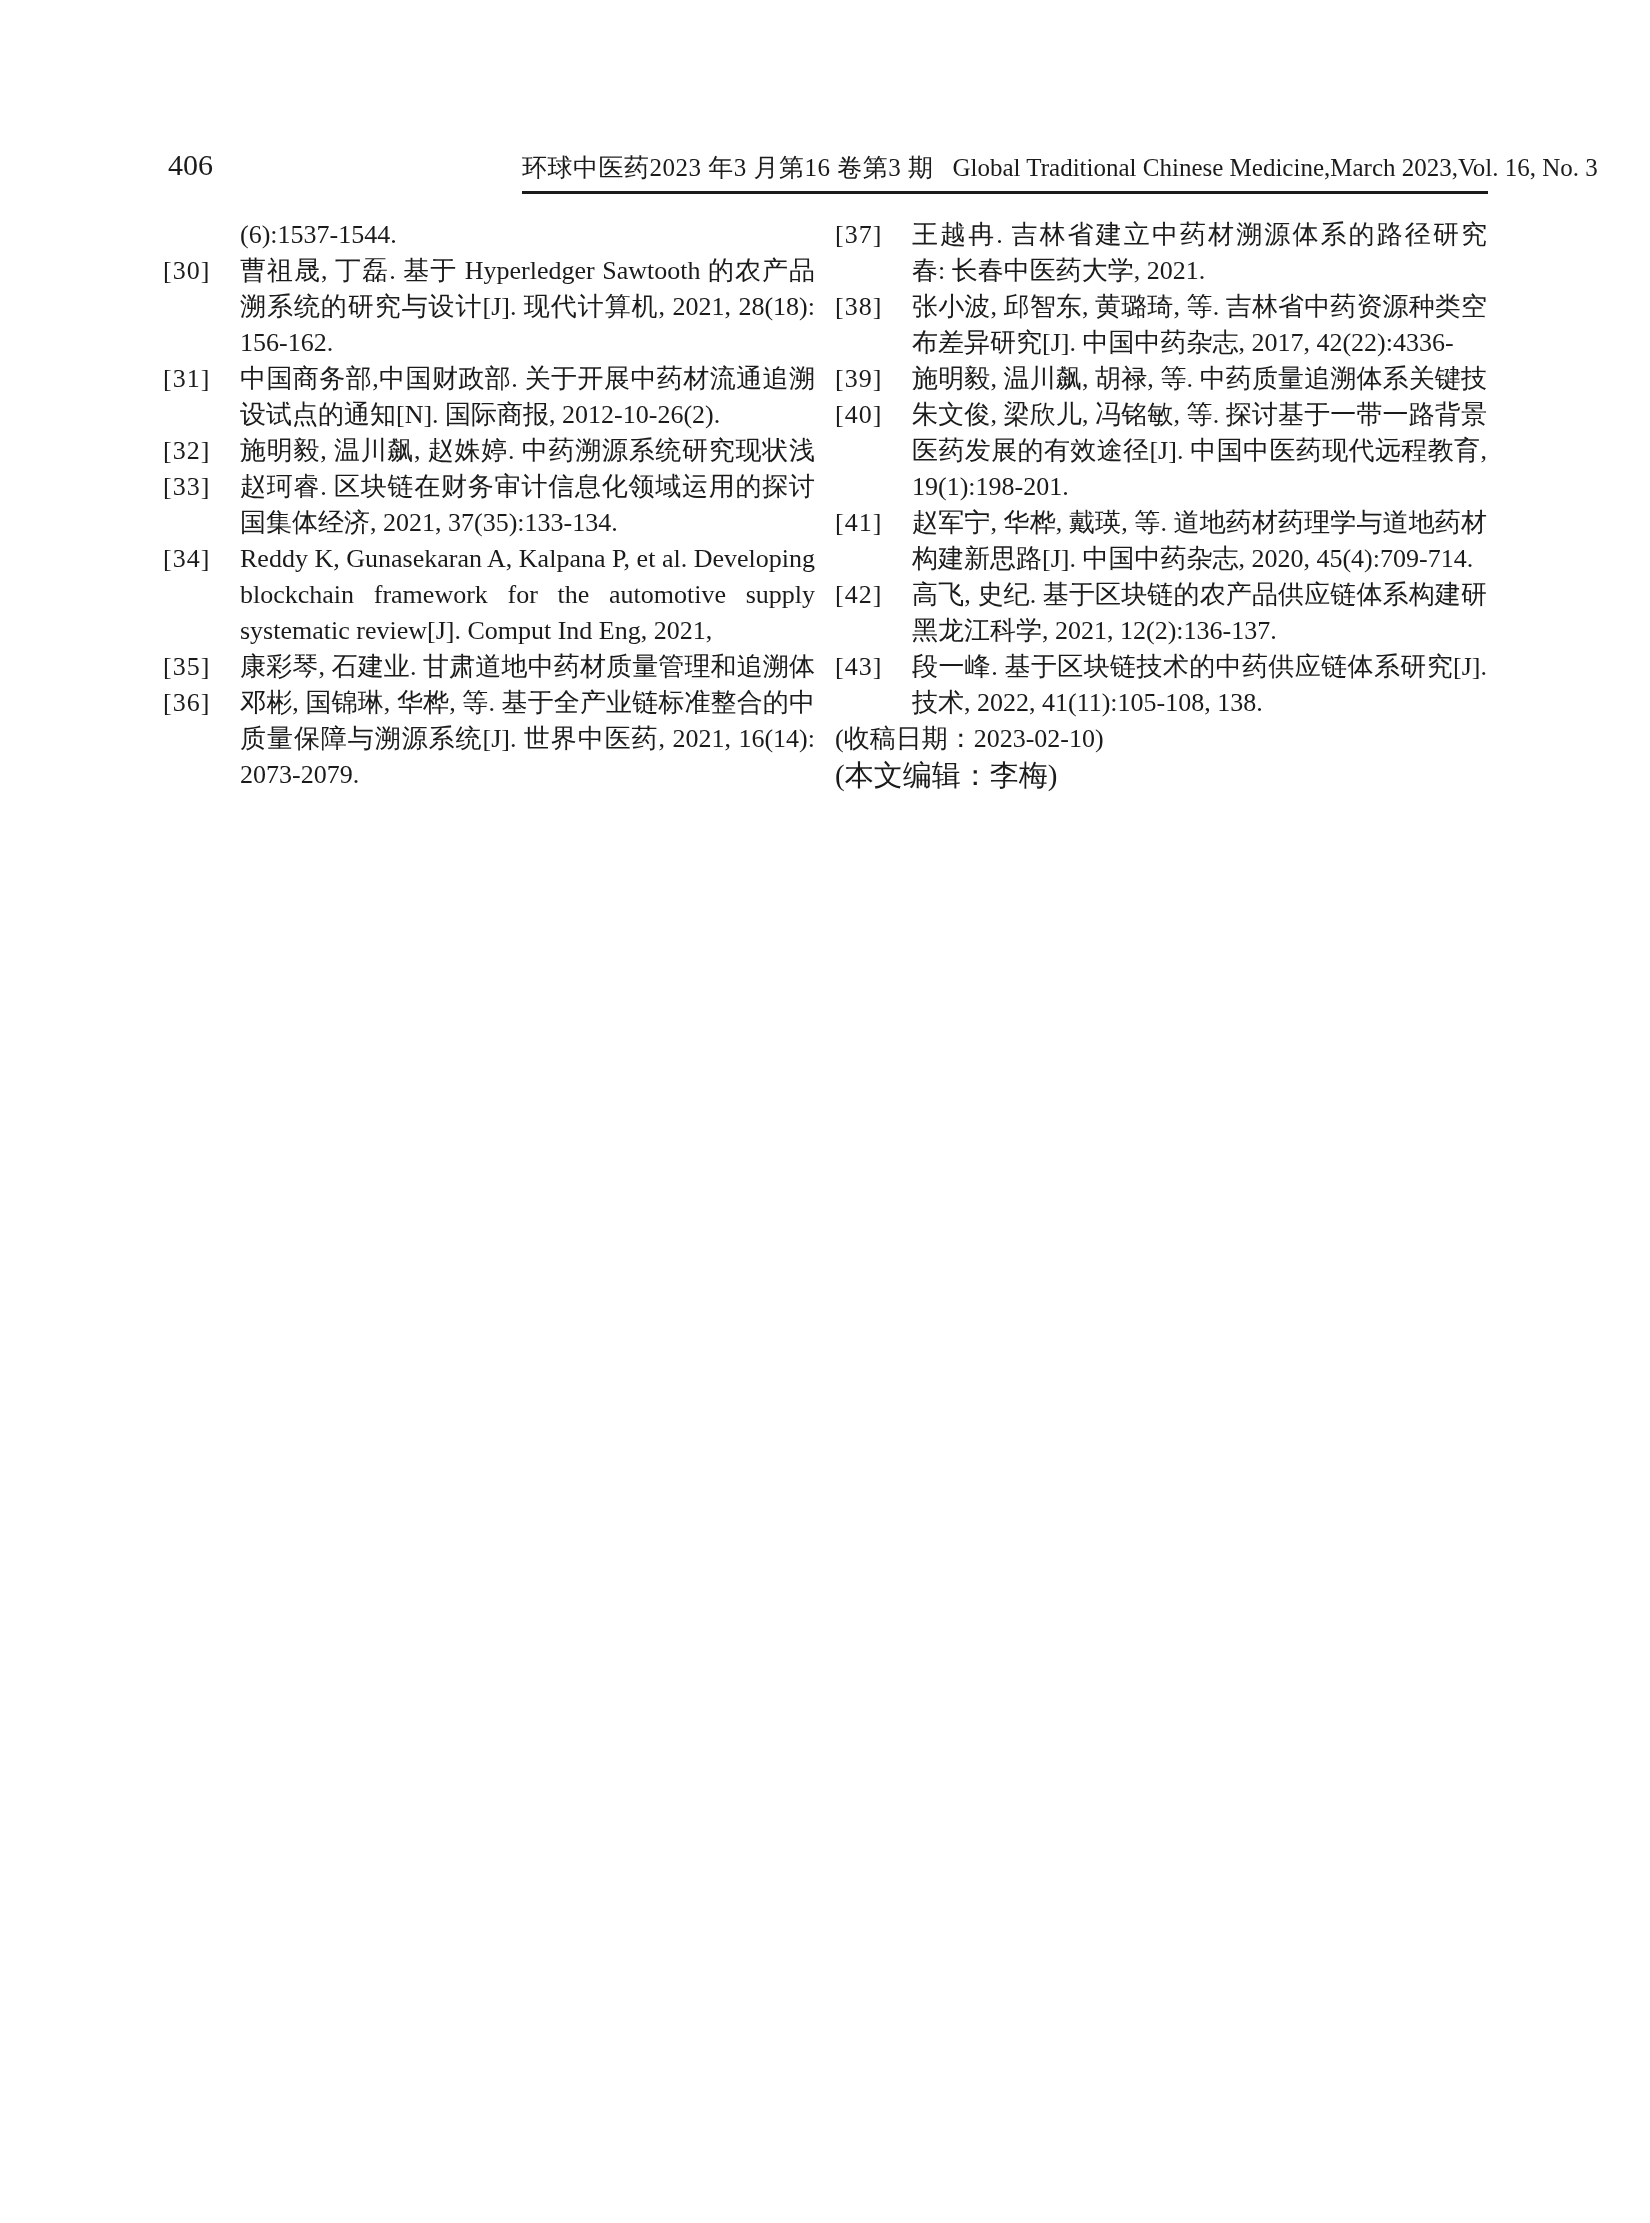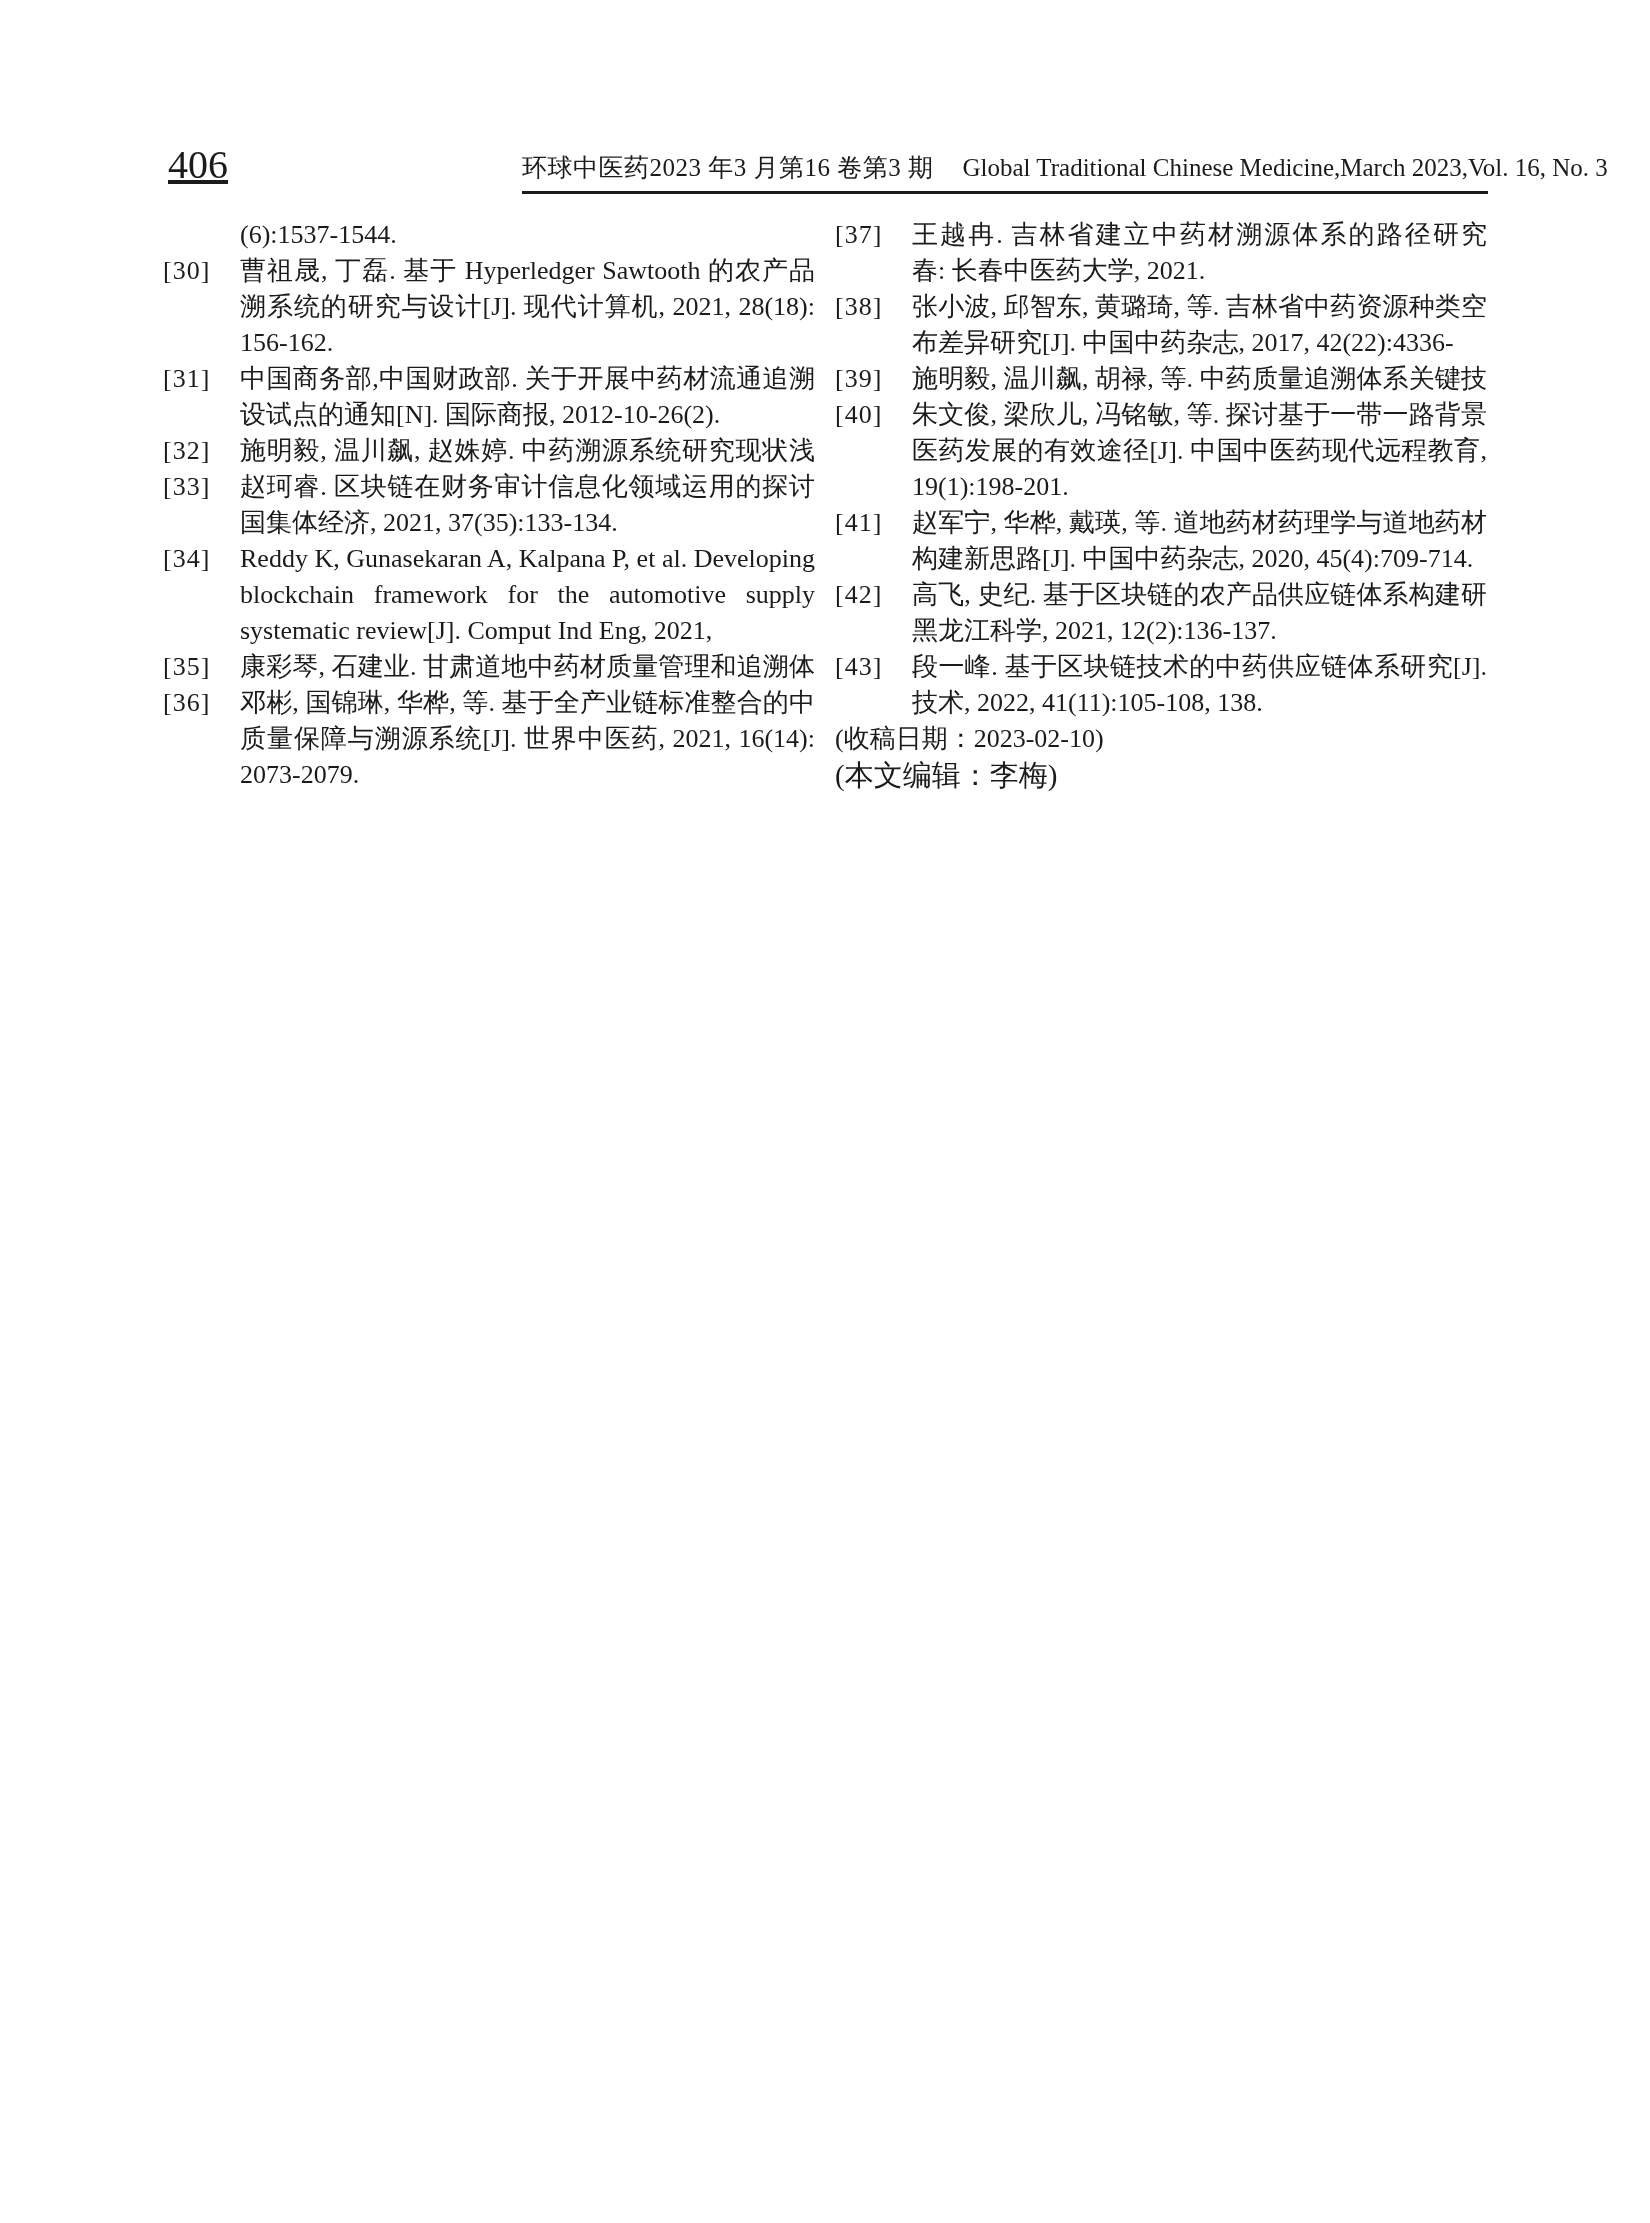--- a/index.html
+++ b/index.html
@@ -7,28 +7,28 @@
     position:relative;
     width:1651px;height:2223px;
     background:#ffffff;
     color:#1b1b1b;
     font-family:"Liberation Serif","DejaVu Serif",serif;
     overflow:hidden;
   }
   
   .page-number{
     position:absolute;left:168px;top:148px;
-    font-size:40px;line-height:33px;text-decoration:underline;
+    font-size:30px;line-height:33px;
   }
   .running-head{
     position:absolute;left:522px;top:153px;
     font-size:25px;line-height:29px;white-space:nowrap;
   }
   .running-head .cn{letter-spacing:0.5px;}
-  .running-head .en{margin-left:29px;}
+  .running-head .en{margin-left:19px;}
   .header-rule{
     position:absolute;left:522px;top:191px;
     width:966px;height:2.9px;background:#1b1b1b;
   }
   
   .ref-col{
     position:absolute;top:217px;width:652px;
     font-size:26px;
   }
   .ref-col.left{left:163px;}

